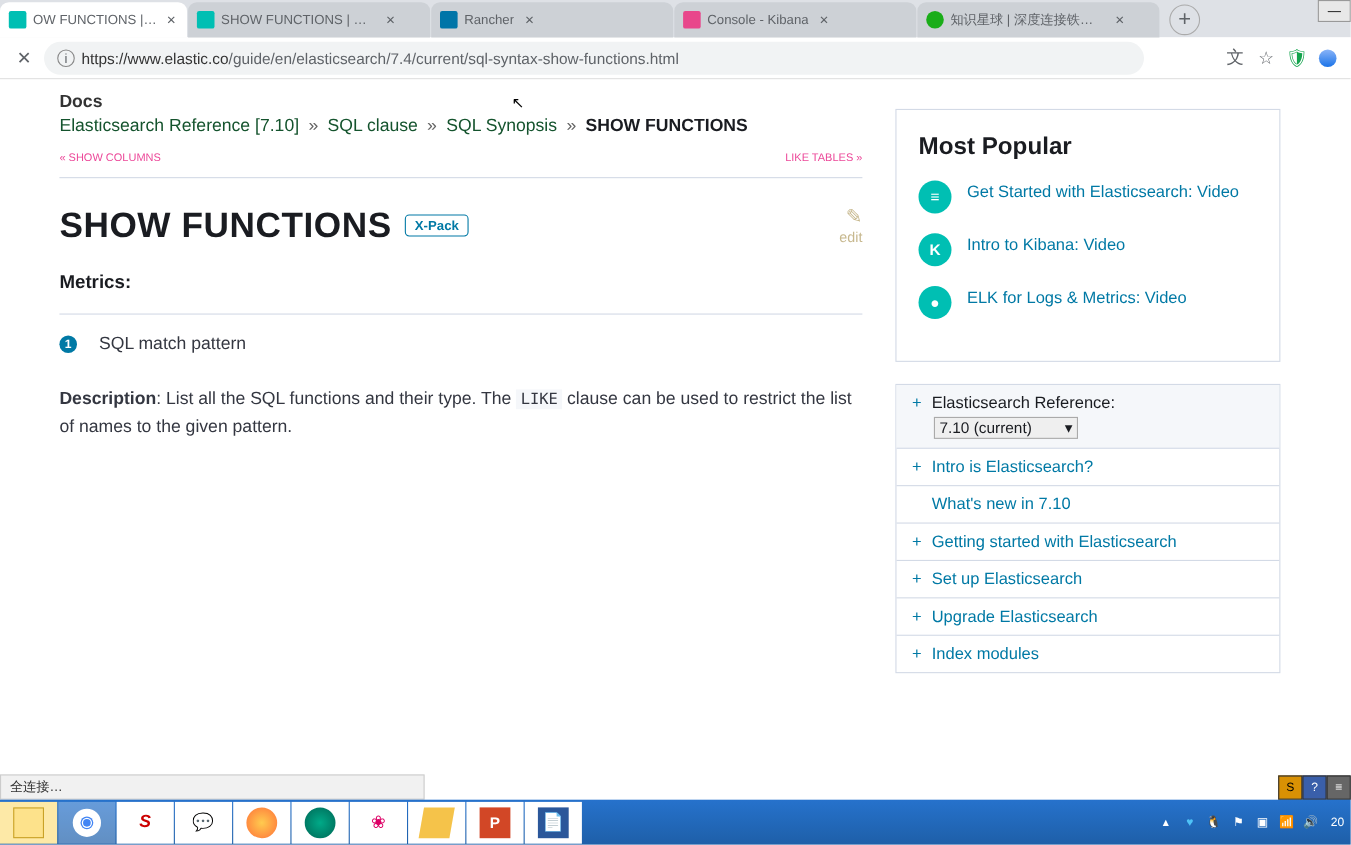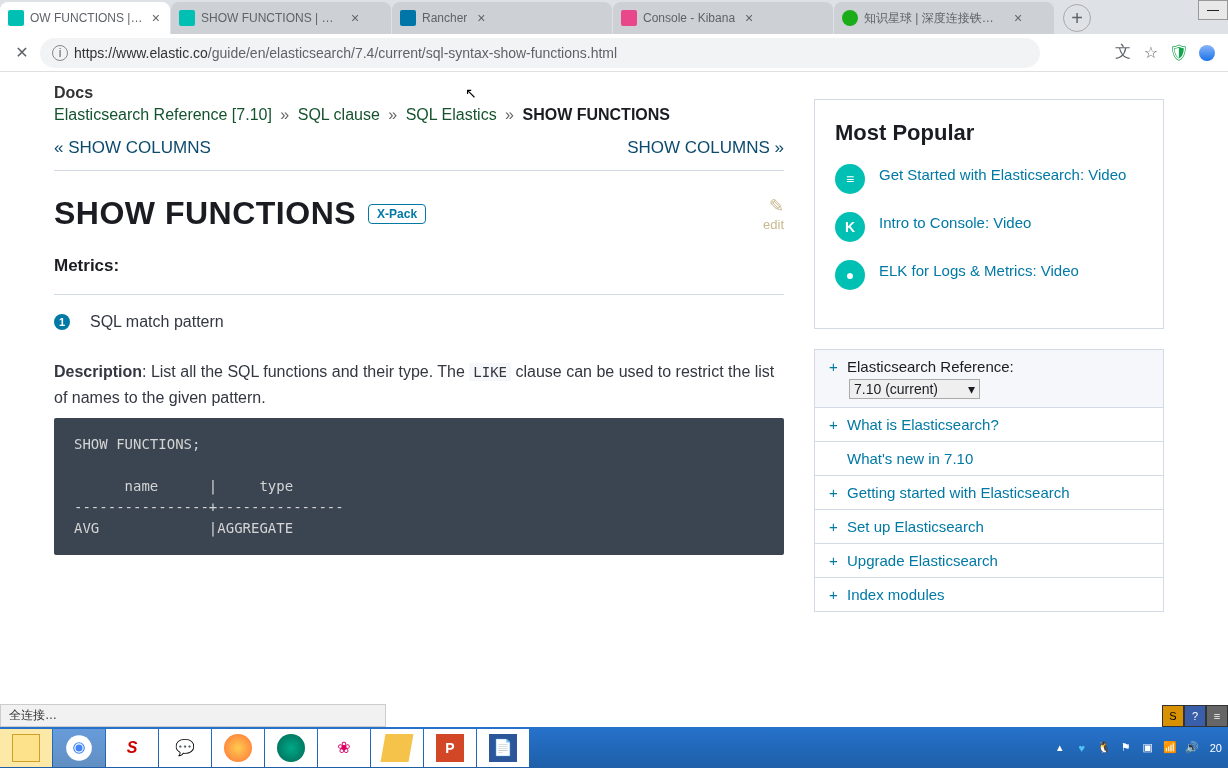--- a/index.html
+++ b/index.html
@@ -30,40 +30,40 @@
     .main { flex: 1; max-width: 730px; }
     .docs-title { font-size: 16px; font-weight: 600; color: #333; margin-bottom: 4px; }
     .breadcrumb { font-size: 16px; margin-bottom: 14px; }
     .breadcrumb a { color: #14532d; text-decoration: none; }
     .breadcrumb .sep { color: #666; margin: 0 4px; }
     .breadcrumb .current { font-weight: 700; color: #1a1c21; }
     
     .cursor { position: absolute; left: 465px; top: 85px; font-size: 14px; pointer-events: none; }
     
     .pager { display: flex; justify-content: space-between; border-bottom: 1px solid #d3dae6; padding-bottom: 12px; margin-bottom: 24px; }
-    .pager a { color: #0c4a6e; text-decoration: none; font-size: 17px; }
+    .pager a { color: #ec4899; text-decoration: none; font-size: 10px; }
     
     .page-title-row { display: flex; align-items: center; justify-content: space-between; }
     .page-title-group { display: flex; align-items: center; gap: 12px; }
     .page-title { font-size: 32px; font-weight: 700; color: #1a1c21; letter-spacing: 0.5px; }
     .xpack-badge { border: 1px solid #0079a5; color: #0079a5; font-size: 12px; padding: 2px 8px; border-radius: 4px; font-weight: 600; }
     .edit-link { color: #c7b88e; font-size: 13px; text-align: right; }
     .edit-link .pen { font-size: 18px; display: block; }
     
     .subhead { font-size: 17px; font-weight: 700; color: #1a1c21; margin-top: 24px; margin-bottom: 14px; }
     
     .codeblock { background: #3b4451; color: #d4d4d4; padding: 16px 20px; font-family: 'Consolas', 'Monaco', monospace; font-size: 14px; border-radius: 2px; position: relative; white-space: pre; overflow-x: auto; line-height: 1.5; }
     .codeblock .kw { color: #6aa6ce; }
     .circle-num { display: inline-block; width: 16px; height: 16px; background: #0079a5; color: #fff; border-radius: 50%; text-align: center; line-height: 16px; font-size: 11px; font-family: Arial; vertical-align: middle; font-weight: 700; }
     
     .divider { border-bottom: 1px solid #d3dae6; margin: 18px 0; }
     .note-row { display: flex; align-items: center; gap: 20px; margin-bottom: 28px; }
     .note-text { font-size: 16px; color: #343741; }
     
-    .desc { font-size: 16px; color: #343741; line-height: 1.6; margin-bottom: 8px; }
+    .desc { font-size: 16px; color: #343741; line-height: 1.6; margin-bottom: 20px; }
     .desc b { font-weight: 700; }
     .desc code { font-family: 'Consolas', monospace; background: #f5f7fa; padding: 1px 4px; font-size: 14px; }
     
     
     .sidebar { width: 350px; }
     .popular-box { border: 1px solid #d3dae6; padding: 20px; margin-bottom: 20px; margin-top: 15px; }
     .popular-title { font-size: 22px; font-weight: 700; color: #1a1c21; margin-bottom: 18px; }
     .popular-item { display: flex; align-items: flex-start; gap: 14px; margin-bottom: 18px; }
     .popular-icon { width: 30px; height: 30px; background: #00bfb3; border-radius: 50%; flex-shrink: 0; display: flex; align-items: center; justify-content: center; color: #fff; font-size: 14px; font-weight: 700; }
     .popular-item a { color: #0079a5; text-decoration: none; font-size: 15px; line-height: 1.4; }
@@ -143,28 +143,28 @@
 <span class="cursor">↖</span>
 
 <div class="content">
   <div class="main">
     <div class="docs-title">Docs</div>
     <div class="breadcrumb">
       <a href="#">Elasticsearch Reference [7.10]</a>
       <span class="sep">»</span>
       <a href="#">SQL clause</a>
       <span class="sep">»</span>
-      <a href="#">SQL Elastics</a>
+      <a href="#">SQL Synopsis</a>
       <span class="sep">»</span>
       <span class="current">SHOW FUNCTIONS</span>
     </div>
 
     <div class="pager">
       <a href="#">« SHOW COLUMNS</a>
-      <a href="#">SHOW COLUMNS »</a>
+      <a href="#">LIKE TABLES »</a>
     </div>
 
     <div class="page-title-row">
       <div class="page-title-group">
         <h1 class="page-title">SHOW FUNCTIONS</h1>
         <span class="xpack-badge">X-Pack</span>
       </div>
       <div class="edit-link">
         <span class="pen">✎</span>
         <span>edit</span>
@@ -178,58 +178,53 @@
 
     <div class="note-row">
       <span class="circle-num">1</span>
       <span class="note-text">SQL match pattern</span>
     </div>
 
     <p class="desc">
       <b>Description</b><span>: List all the SQL functions and their type. The </span><code>LIKE</code><span> clause can be used to restrict the list of names to the given pattern.</span>
     </p>
 
-    <div class="codeblock">SHOW FUNCTIONS;
-
-      name      |     type
-----------------+---------------
-AVG             |AGGREGATE</div>
   </div>
 
   <div class="sidebar">
     <div class="popular-box">
       <div class="popular-title">Most Popular</div>
       <div class="popular-item">
         <div class="popular-icon">≡</div>
         <a href="#">Get Started with Elasticsearch: Video</a>
       </div>
       <div class="popular-item">
         <div class="popular-icon">K</div>
-        <a href="#">Intro to Console: Video</a>
+        <a href="#">Intro to Kibana: Video</a>
       </div>
       <div class="popular-item">
         <div class="popular-icon">●</div>
         <a href="#">ELK for Logs &amp; Metrics: Video</a>
       </div>
     </div>
 
     <div class="nav-box">
       <div class="nav-item head">
         <div style="display:flex;align-items:center;gap:8px">
           <span class="nav-toggle">+</span>
           <span>Elasticsearch Reference:</span>
         </div>
         <div class="version-sel">
           <span>7.10 (current)</span>
           <span>▾</span>
         </div>
       </div>
       <div class="nav-item">
         <span class="nav-toggle">+</span>
-        <a href="#" class="nav-link">What is Elasticsearch?</a>
+        <a href="#" class="nav-link">Intro is Elasticsearch?</a>
       </div>
       <div class="nav-item nav-sub">
         <a href="#" class="nav-link">What's new in 7.10</a>
       </div>
       <div class="nav-item">
         <span class="nav-toggle">+</span>
         <a href="#" class="nav-link">Getting started with Elasticsearch</a>
       </div>
       <div class="nav-item">
         <span class="nav-toggle">+</span>

